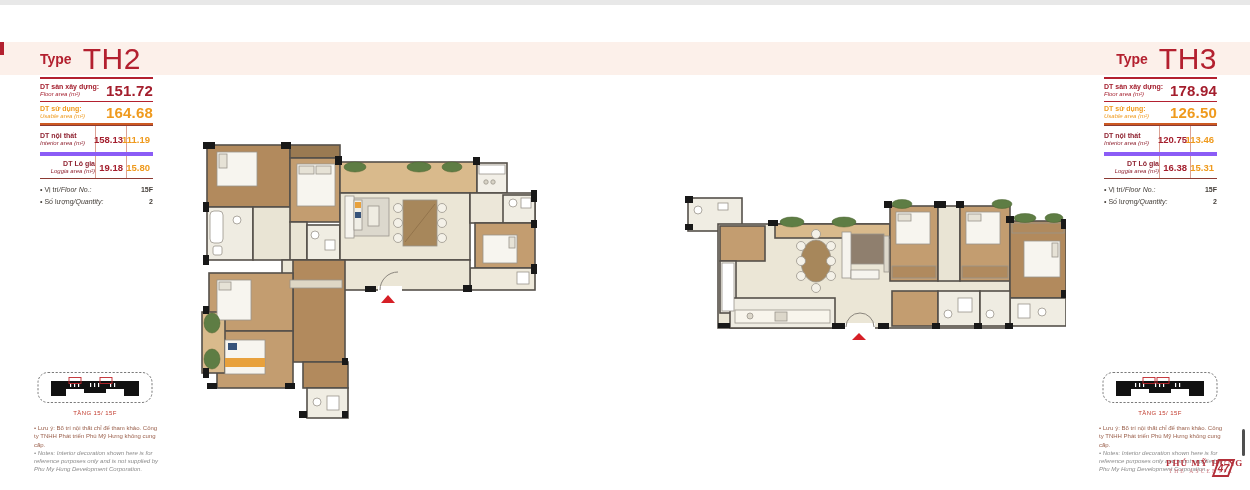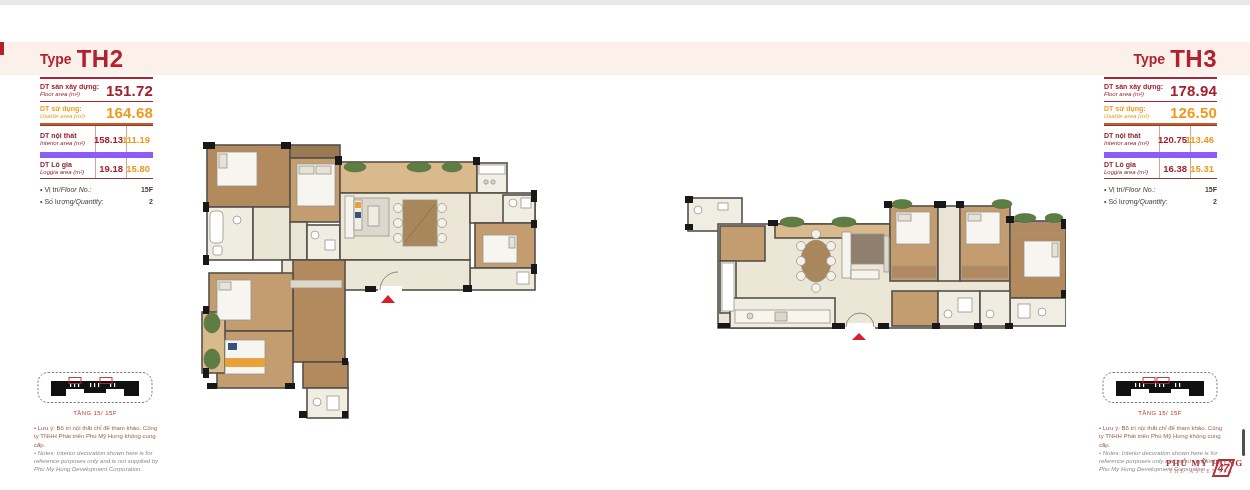--- a/index.html
+++ b/index.html
@@ -3,39 +3,39 @@
 <meta charset="utf-8">
 <style>
   * { margin:0; padding:0; box-sizing:border-box; }
   body { background:#fff; font-family:"Liberation Sans", sans-serif; }
   .canvas { position:relative; width:1250px; height:490px; background:#ffffff; overflow:hidden; }
 
   .top-bar { position:absolute; left:0; top:0; width:1250px; height:5px; background:#e8e8e8; }
   .band { position:absolute; left:0; top:42px; width:1250px; height:33px; background:#fcf0ea; }
   .band-chip { position:absolute; left:0; top:42px; width:4px; height:13px; background:#b3202f; }
 
-  .title { position:absolute; top:42px; height:33px; display:flex; align-items:center; gap:5px; color:#b3202f; }
+  .title { position:absolute; top:42px; height:33px; display:flex; align-items:center; gap:11px; color:#b3202f; }
   .title .prefix { font-size:14px; font-weight:bold; }
-  .title .name { font-size:24px; font-weight:bold; letter-spacing:.5px; }
+  .title .name { font-size:30px; font-weight:normal; letter-spacing:.5px; }
 
   
   .spec { position:absolute; top:77px; width:113px; }
   .secA { border-top:2px solid #b3202f; border-bottom:2px solid #cd5a22; }
   .rowA { display:flex; align-items:center; justify-content:space-between; height:22px; }
   .rowA.sep { border-top:1px solid #b3202f; }
   .lblvi { font-size:7px; font-weight:bold; line-height:1.15; }
   .lblen { font-size:6px; font-style:italic; line-height:1.1; }
   .valA { font-size:15px; font-weight:bold; letter-spacing:.2px; }
   .red  { color:#a41e2d; }
   .red2 { color:#8f2230; }
   .orange { color:#ef9a1d; }
 
   .secB { margin-top:0; border-top:1.5px solid #8c3a33; border-bottom:1.5px solid #8c3a33; }
   .rowB { display:flex; align-items:stretch; height:26px; }
-  .rowB.sep { border-top:6px solid #8b5cf6; }
+  .rowB.sep { border-top:4px solid #8b5cf6;text-align:right; }
   .rowB .lbl { width:55px; display:flex; flex-direction:column; justify-content:center; }
   .rowB .v1, .rowB .v2 { display:flex; align-items:center; justify-content:flex-end; font-size:9.5px; font-weight:bold; padding-right:3px; }
   .rowB .v1 { width:31px; border-left:1px solid #dca294; color:#a41e2d; }
   .rowB .v2 { width:27px; border-left:1px solid #dca294; color:#ef9a1d; }
 
   .bullets { margin-top:5px; }
   .brow { display:flex; justify-content:space-between; font-size:7px; color:#46403b; line-height:1.7; }
   .brow i { font-style:italic; }
   .bval { font-weight:bold; }
 

